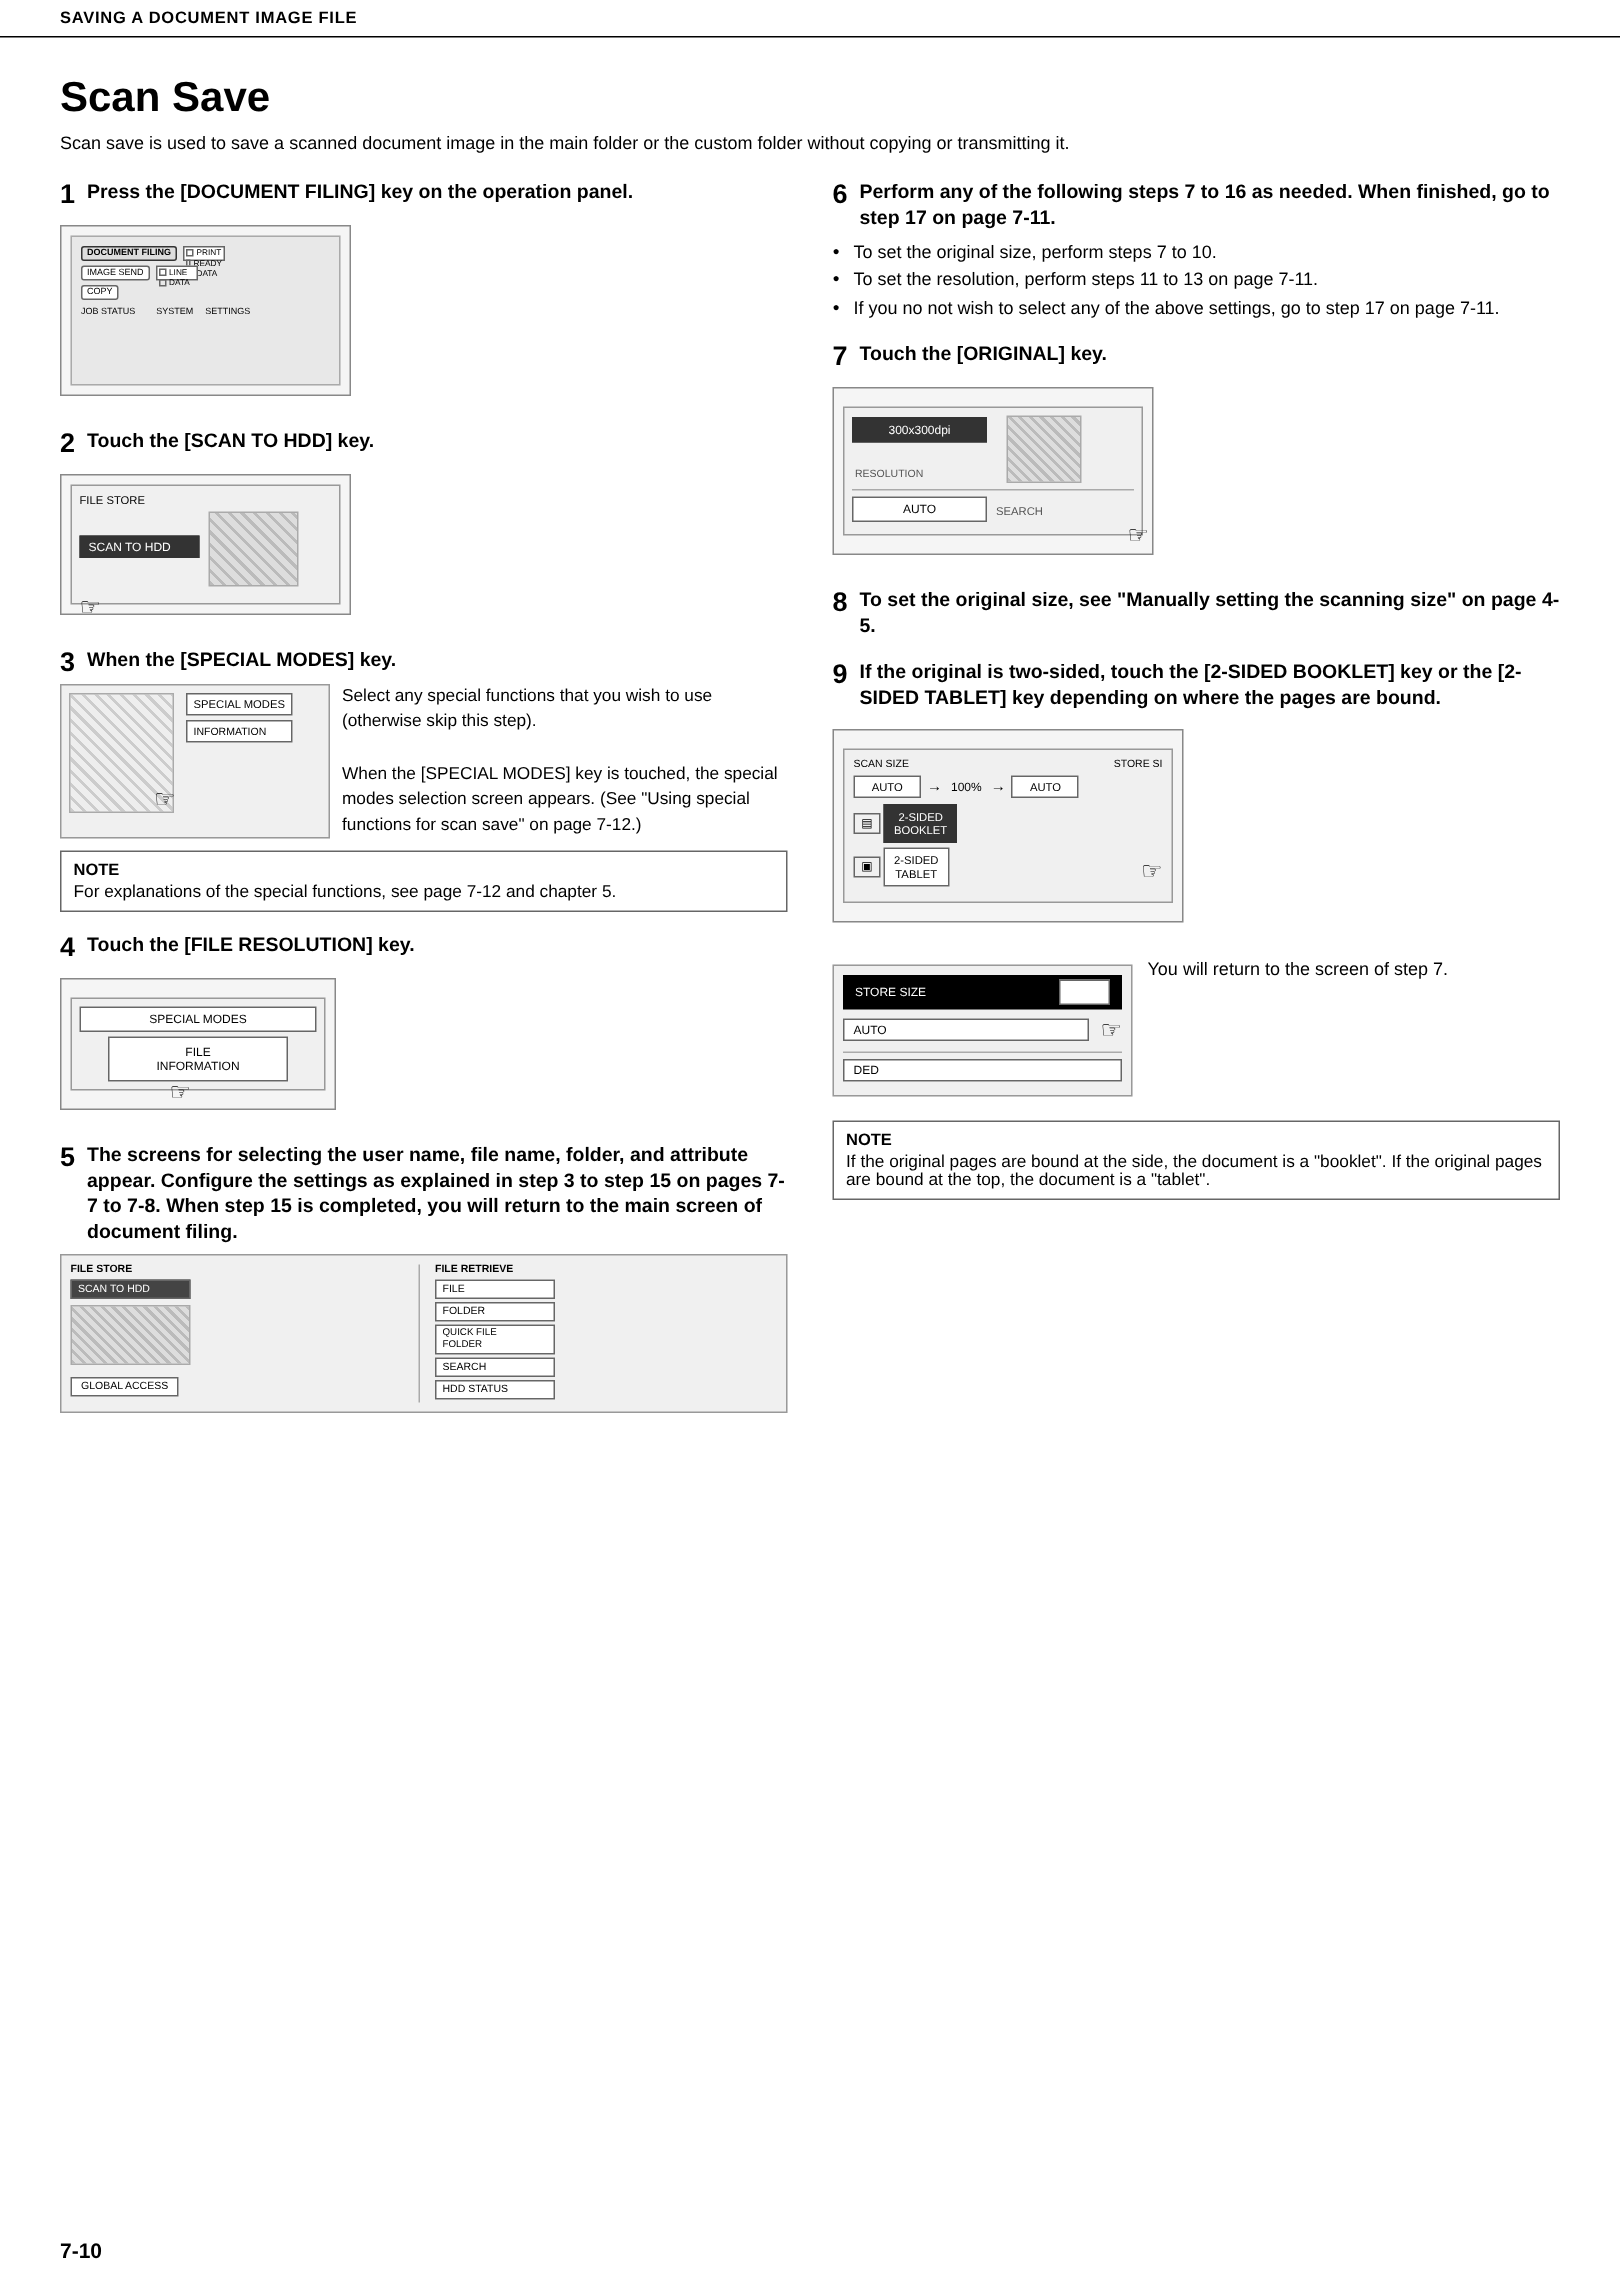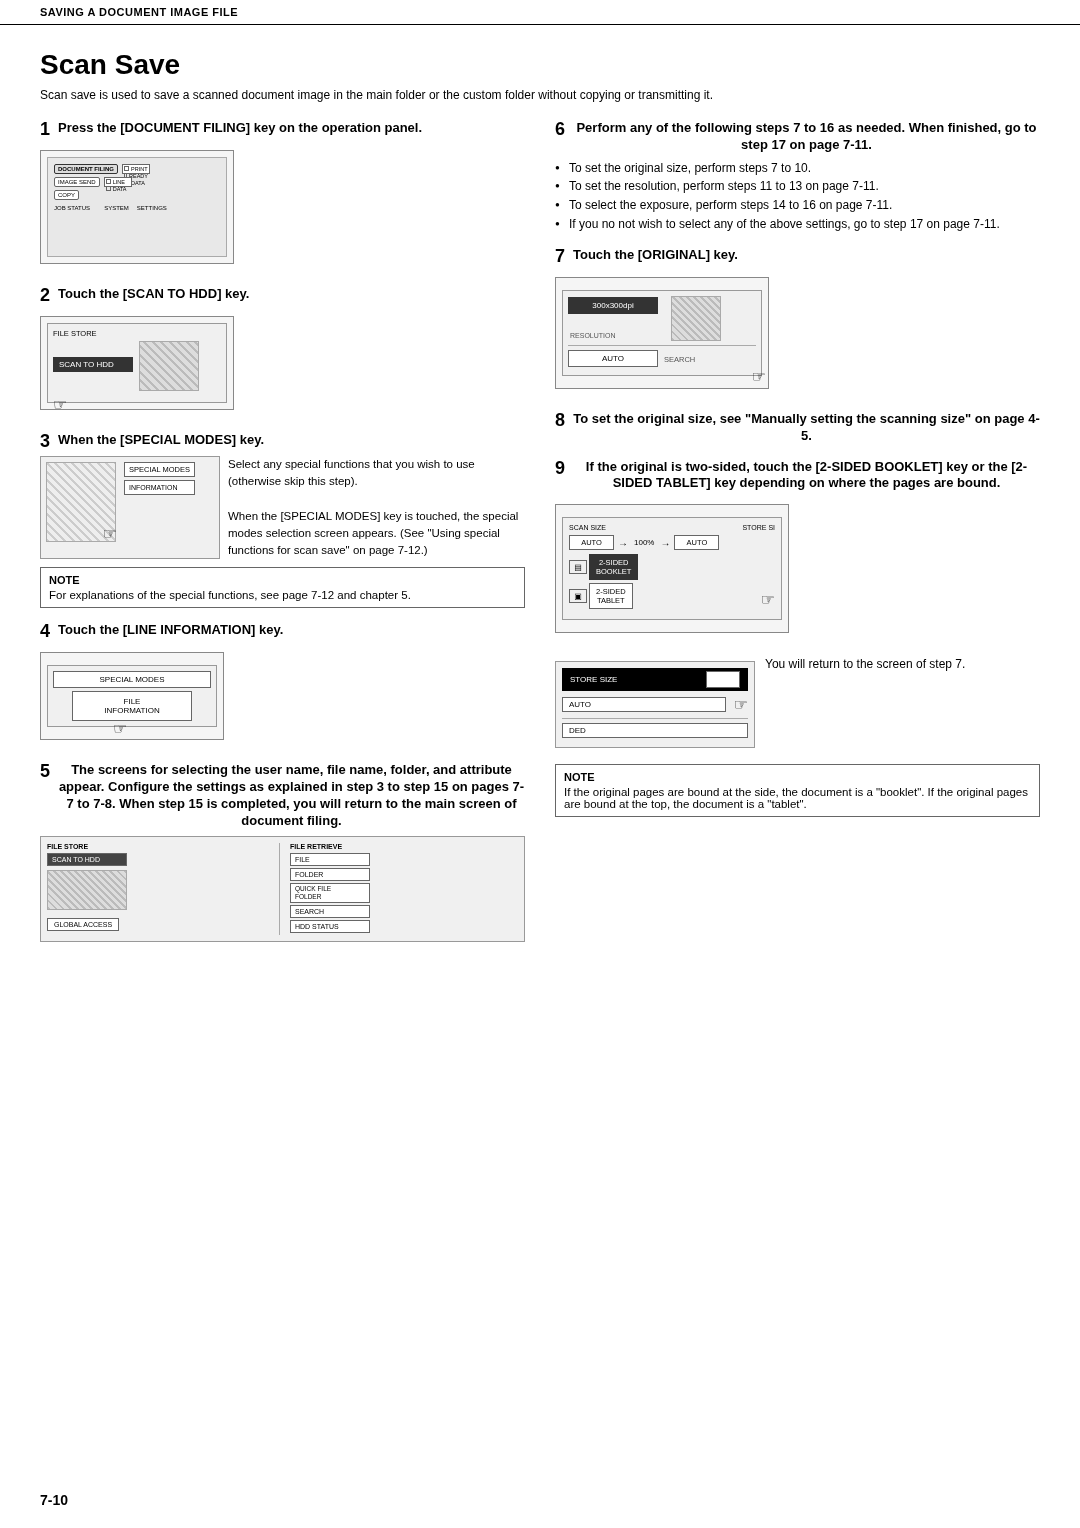--- a/index.html
+++ b/index.html
@@ -55,21 +55,20 @@
     .step-num {
       font-size: 18px;
       font-weight: bold;
       line-height: 1;
       margin-right: 4px;
     }
     .step-text {
       font-size: 13px;
       font-weight: bold;
       line-height: 1.3;
-      text-align: center;
     }
     .device-img {
       border: 1px solid #888;
       background: #f5f5f5;
       margin: 6px 0 8px 0;
       padding: 6px;
       display: inline-block;
       position: relative;
     }
     
@@ -520,21 +519,21 @@
 
         <div class="note-box">
           <div class="note-title">NOTE</div>
           <div>For explanations of the special functions, see page 7-12 and chapter 5.</div>
         </div>
       </div>
 
       <div class="step">
         <div class="step-heading">
           <span class="step-num">4</span>
-          <span class="step-text">Touch the [LINE INFORMATION] key.</span>
+          <span class="step-text">Touch the [FILE RESOLUTION] key.</span>
         </div>
         <div class="device-img">
           <div class="fi-screen">
             <div class="fi-btn">SPECIAL MODES</div>
             <div style="background:#fff; border:1px solid #666; padding:5px 8px; font-size:8px; text-align:center; margin:0 auto; width:120px; position:relative;">
               <span>FILE</span><br>
               <span>INFORMATION</span>
               <div style="position:absolute; bottom:-18px; left:40px; font-size:16px;">☞</div>
             </div>
           </div>
@@ -570,21 +569,20 @@
     <div class="col-right">
 
       <div class="step">
         <div class="step-heading">
           <span class="step-num">6</span>
           <span class="step-text">Perform any of the following steps 7 to 16 as needed. When finished, go to step 17 on page 7-11.</span>
         </div>
         <ul class="bullet-list">
           <li>To set the original size, perform steps 7 to 10.</li>
           <li>To set the resolution, perform steps 11 to 13 on page 7-11.</li>
-          <li>To select the exposure, perform steps 14 to 16 on page 7-11.</li>
           <li>If you no not wish to select any of the above settings, go to step 17 on page 7-11.</li>
         </ul>
       </div>
 
       <div class="step">
         <div class="step-heading">
           <span class="step-num">7</span>
           <span class="step-text">Touch the [ORIGINAL] key.</span>
         </div>
         <div class="device-img">

